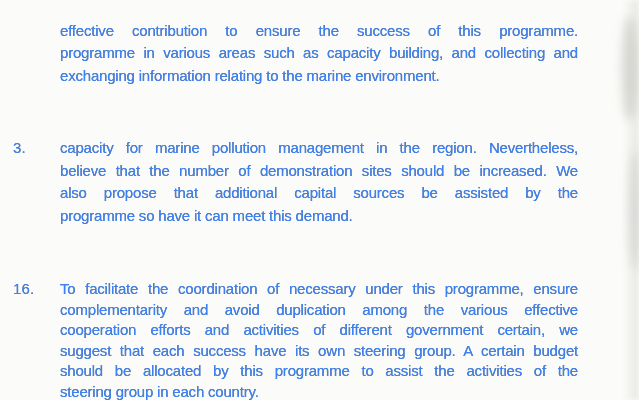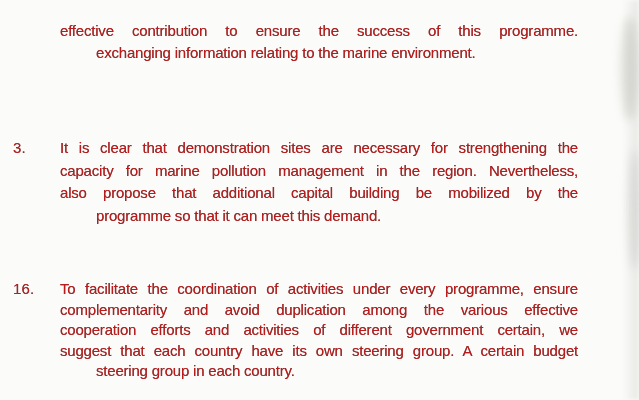--- a/index.html
+++ b/index.html
@@ -10,21 +10,21 @@
     overflow: hidden;
     background: #e9e9e7;
   }
   .paper {
     position: relative;
     width: 639px;
     height: 400px;
     background: #fbfbf9;
     overflow: hidden;
     font-family: "Liberation Sans", sans-serif;
-    color: #b91c1c;
+    color: #3b82f6;
   }
   .para {
     position: absolute;
     left: 0;
     width: 639px;
     font-size: 15px;
   }
   .num {
     position: absolute;
     left: 13px;
@@ -41,21 +41,20 @@
   .line {
     white-space: nowrap;
     text-align: justify;
     text-align-last: justify;
     text-justify: inter-word;
     letter-spacing: -0.2px;
     text-shadow: 0 0 0.5px rgba(65,65,65,0.75);
   }
   .para .line:last-child {
     text-align-last: left;
-    margin-left: 36px;
   }
   
   #paragraphs .para:nth-child(1) { top: 20px;  line-height: 22.4px; }
   #paragraphs .para:nth-child(2) { top: 137px; line-height: 22.6px; }
   #paragraphs .para:nth-child(3) { top: 279px; line-height: 20.6px; }
 
   
   .edge-shade {
     position: absolute;
     right: 0; top: 0;
@@ -85,41 +84,43 @@
 </style>
 </head>
 <body>
 
 <div class="paper">
   <div id="paragraphs">
   <div class="para">
     <div class="num"></div>
     <div class="body">
           <div class="line">effective contribution to ensure the success of this programme.</div>
+          <div class="line">programme in various areas such as capacity building, and collecting and</div>
           <div class="line">exchanging information relating to the marine environment.</div>
         </div>
   </div>
 
   <div class="para">
     <div class="num">3.</div>
     <div class="body">
-          <div class="line">It is clear that demonstration sites are necessary for strengthening the</div>
           <div class="line">capacity for marine pollution management in the region.  Nevertheless,</div>
-          <div class="line">also propose that additional capital building be mobilized by the</div>
-          <div class="line">programme so that it can meet this demand.</div>
+          <div class="line">believe that the number of demonstration sites should be increased.  We</div>
+          <div class="line">also propose that additional capital sources be assisted by the</div>
+          <div class="line">programme so have it can meet this demand.</div>
         </div>
   </div>
 
   <div class="para">
     <div class="num">16.</div>
     <div class="body">
-          <div class="line">To facilitate the coordination of activities under every programme, ensure</div>
+          <div class="line">To facilitate the coordination of necessary under this programme, ensure</div>
           <div class="line">complementarity and avoid duplication among the various effective</div>
           <div class="line">cooperation efforts and activities of different government certain, we</div>
-          <div class="line">suggest that each country have its own steering group.  A certain budget</div>
+          <div class="line">suggest that each success have its own steering group.  A certain budget</div>
+          <div class="line">should be allocated by this programme to assist the activities of the</div>
           <div class="line">steering group in each country.</div>
         </div>
   </div>
 </div>
   <div class="smudge-top"></div>
   <div class="smudge-mid"></div>
   <div class="edge-shade"></div>
 </div>
 
 </body></html>

